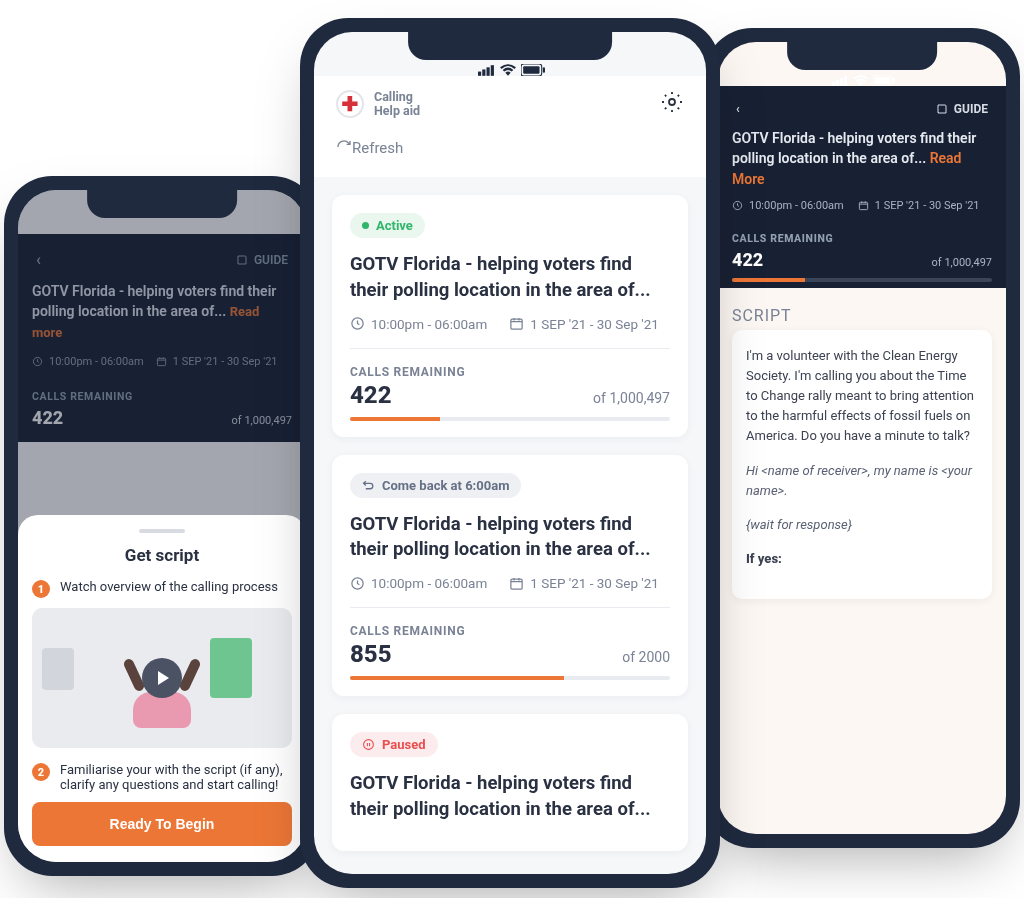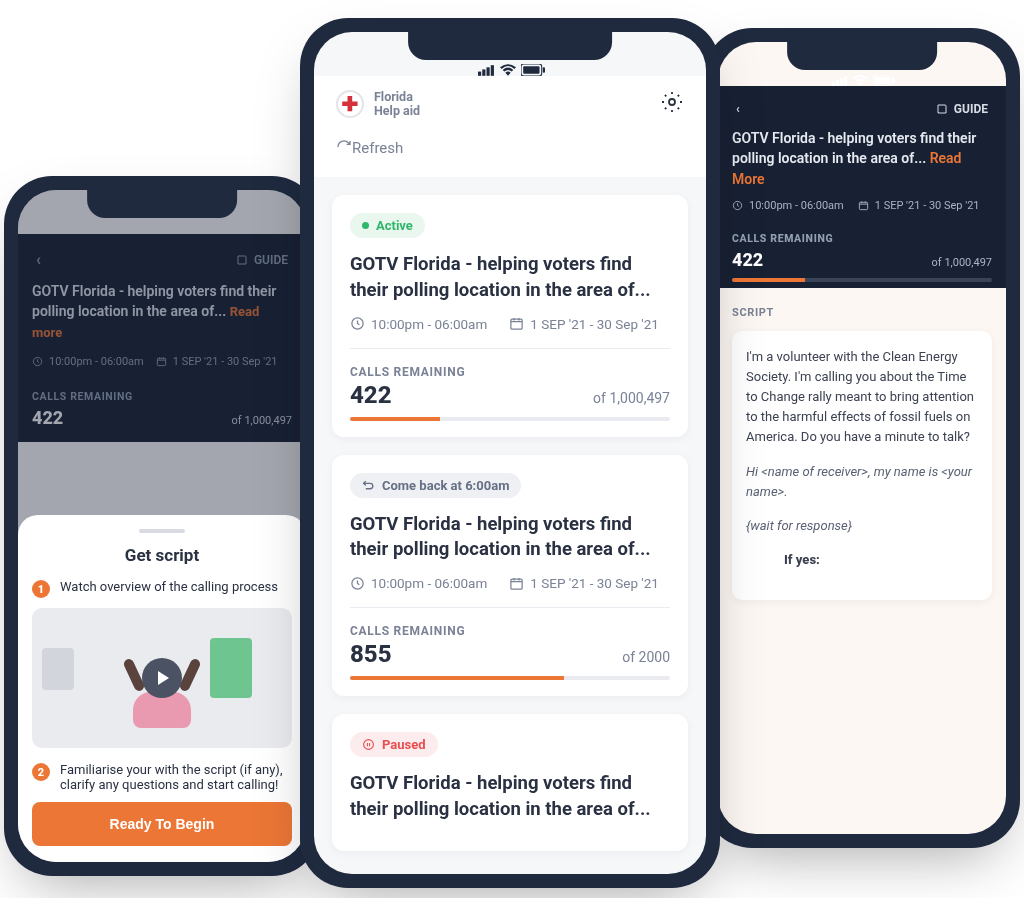--- a/index.html
+++ b/index.html
@@ -234,29 +234,29 @@
   .right .subttl { font-size: 14px; color: #e6eaf0; font-weight: 600; line-height: 1.45; }
   .right .meta3 { margin-top: 10px; display: flex; gap: 14px; font-size: 11px; color: #a9b3c4; }
   .right .remain-blk { margin-top: 20px; }
   .right .remain-label { font-size: 10.5px; font-weight: 800; letter-spacing: 0.06em; color: #93a0b4; }
   .right .remain-row { display: flex; align-items: baseline; justify-content: space-between; margin-top: 4px; }
   .right .remain-row .big { color: #fff; font-weight: 800; font-size: 18px; }
   .right .remain-row .of { color: #a9b3c4; font-size: 11px; }
   .right .bar-track.dark { background: #3a4558; }
 
   .right .script-area { padding: 18px 14px; }
-  .right .script-label { font-size: 11px; font-weight: 700; letter-spacing: 0.06em; color: var(--text-muted); margin-bottom: 12px; }
+  .right .script-label { font-size: 16px; font-weight: 400; letter-spacing: 0.06em; color: var(--text-muted); margin-bottom: 5px; }
   .right .script-card {
     background: #fff; border-radius: 10px; padding: 16px 14px;
     font-size: 13px; color: #3c4252; line-height: 1.55;
     box-shadow: 0 2px 8px rgba(32,40,60,0.06);
   }
   .right .script-card p { margin: 0 0 14px; }
   .right .script-card .em { font-style: italic; color: #5a6174; }
-  .right .script-card .bold { font-weight: 800; margin-left: 38px; }
+  .right .script-card .bold { font-weight: 800; }
   .right .footer-btn { padding: 14px 14px 20px; }
 
   .guide-btn { display: inline-flex; align-items: center; gap: 6px; }
 </style>
 </head>
 <body>
 
 <div class="stage">
 
   <div class="phone left">
@@ -451,21 +451,21 @@
               <rect x="0" y="0" width="19" height="11" rx="2.5" fill="none" stroke="currentColor"></rect>
               <rect x="2" y="2" width="15" height="7" rx="1" fill="currentColor"></rect>
               <rect x="20" y="3" width="2" height="5" rx="1" fill="currentColor"></rect>
             </svg>
         </span>
       </div>
 
       <div class="topbar">
         <span class="logo">✚</span>
         <span class="brand">
-          <span>Florida</span>
+          <span>Calling</span>
           <span>Help aid</span>
         </span>
         <span class="gear">
           <svg width="24" height="24" viewBox="0 0 24 24" fill="none" stroke="currentColor" stroke-width="1.8">
               <circle cx="12" cy="12" r="3"></circle>
               <path d="M12 2v2M12 20v2M4.9 4.9l1.4 1.4M17.7 17.7l1.4 1.4M2 12h2M20 12h2M4.9 19.1l1.4-1.4M17.7 6.3l1.4-1.4"></path>
             </svg>
         </span>
       </div>
 

